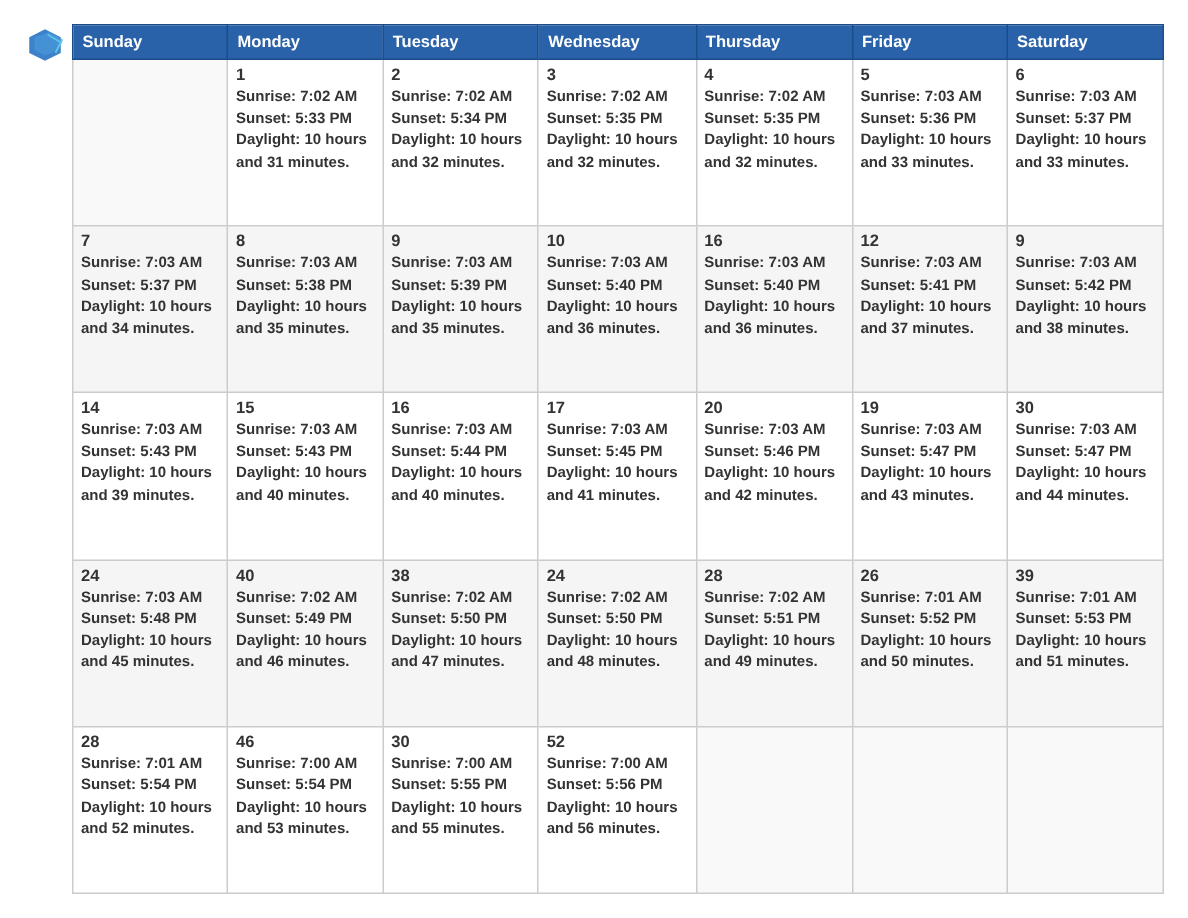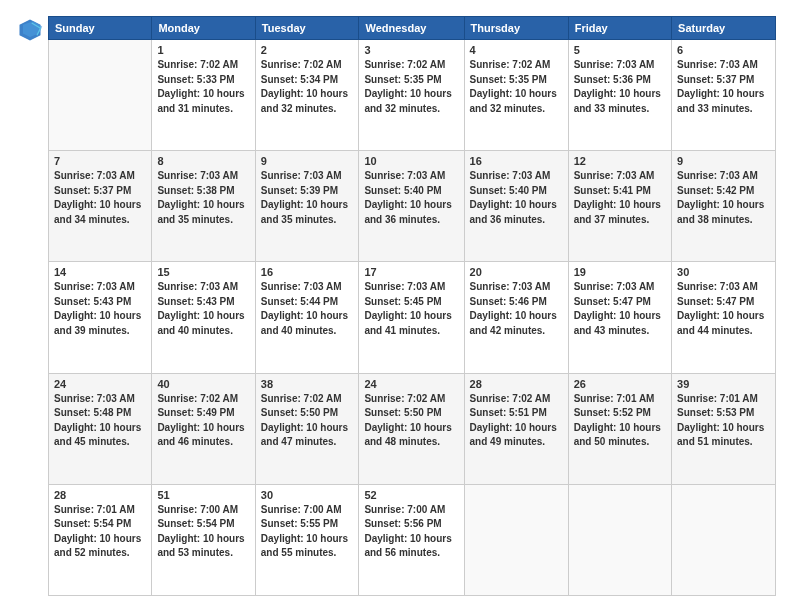--- a/index.html
+++ b/index.html
@@ -244,21 +244,21 @@
             <span class="day-num">39</span>
             <div class="day-info">Sunrise: 7:01 AM<br>Sunset: 5:53 PM<br>Daylight: 10 hours<br>and 51 minutes.</div>
           </td>
         </tr>
         <tr>
           <td>
             <span class="day-num">28</span>
             <div class="day-info">Sunrise: 7:01 AM<br>Sunset: 5:54 PM<br>Daylight: 10 hours<br>and 52 minutes.</div>
           </td>
           <td>
-            <span class="day-num">51</span>
+            <span class="day-num">46</span>
             <div class="day-info">Sunrise: 7:00 AM<br>Sunset: 5:54 PM<br>Daylight: 10 hours<br>and 53 minutes.</div>
           </td>
           <td>
             <span class="day-num">30</span>
             <div class="day-info">Sunrise: 7:00 AM<br>Sunset: 5:55 PM<br>Daylight: 10 hours<br>and 55 minutes.</div>
           </td>
           <td>
             <span class="day-num">52</span>
             <div class="day-info">Sunrise: 7:00 AM<br>Sunset: 5:56 PM<br>Daylight: 10 hours<br>and 56 minutes.</div>
           </td>

